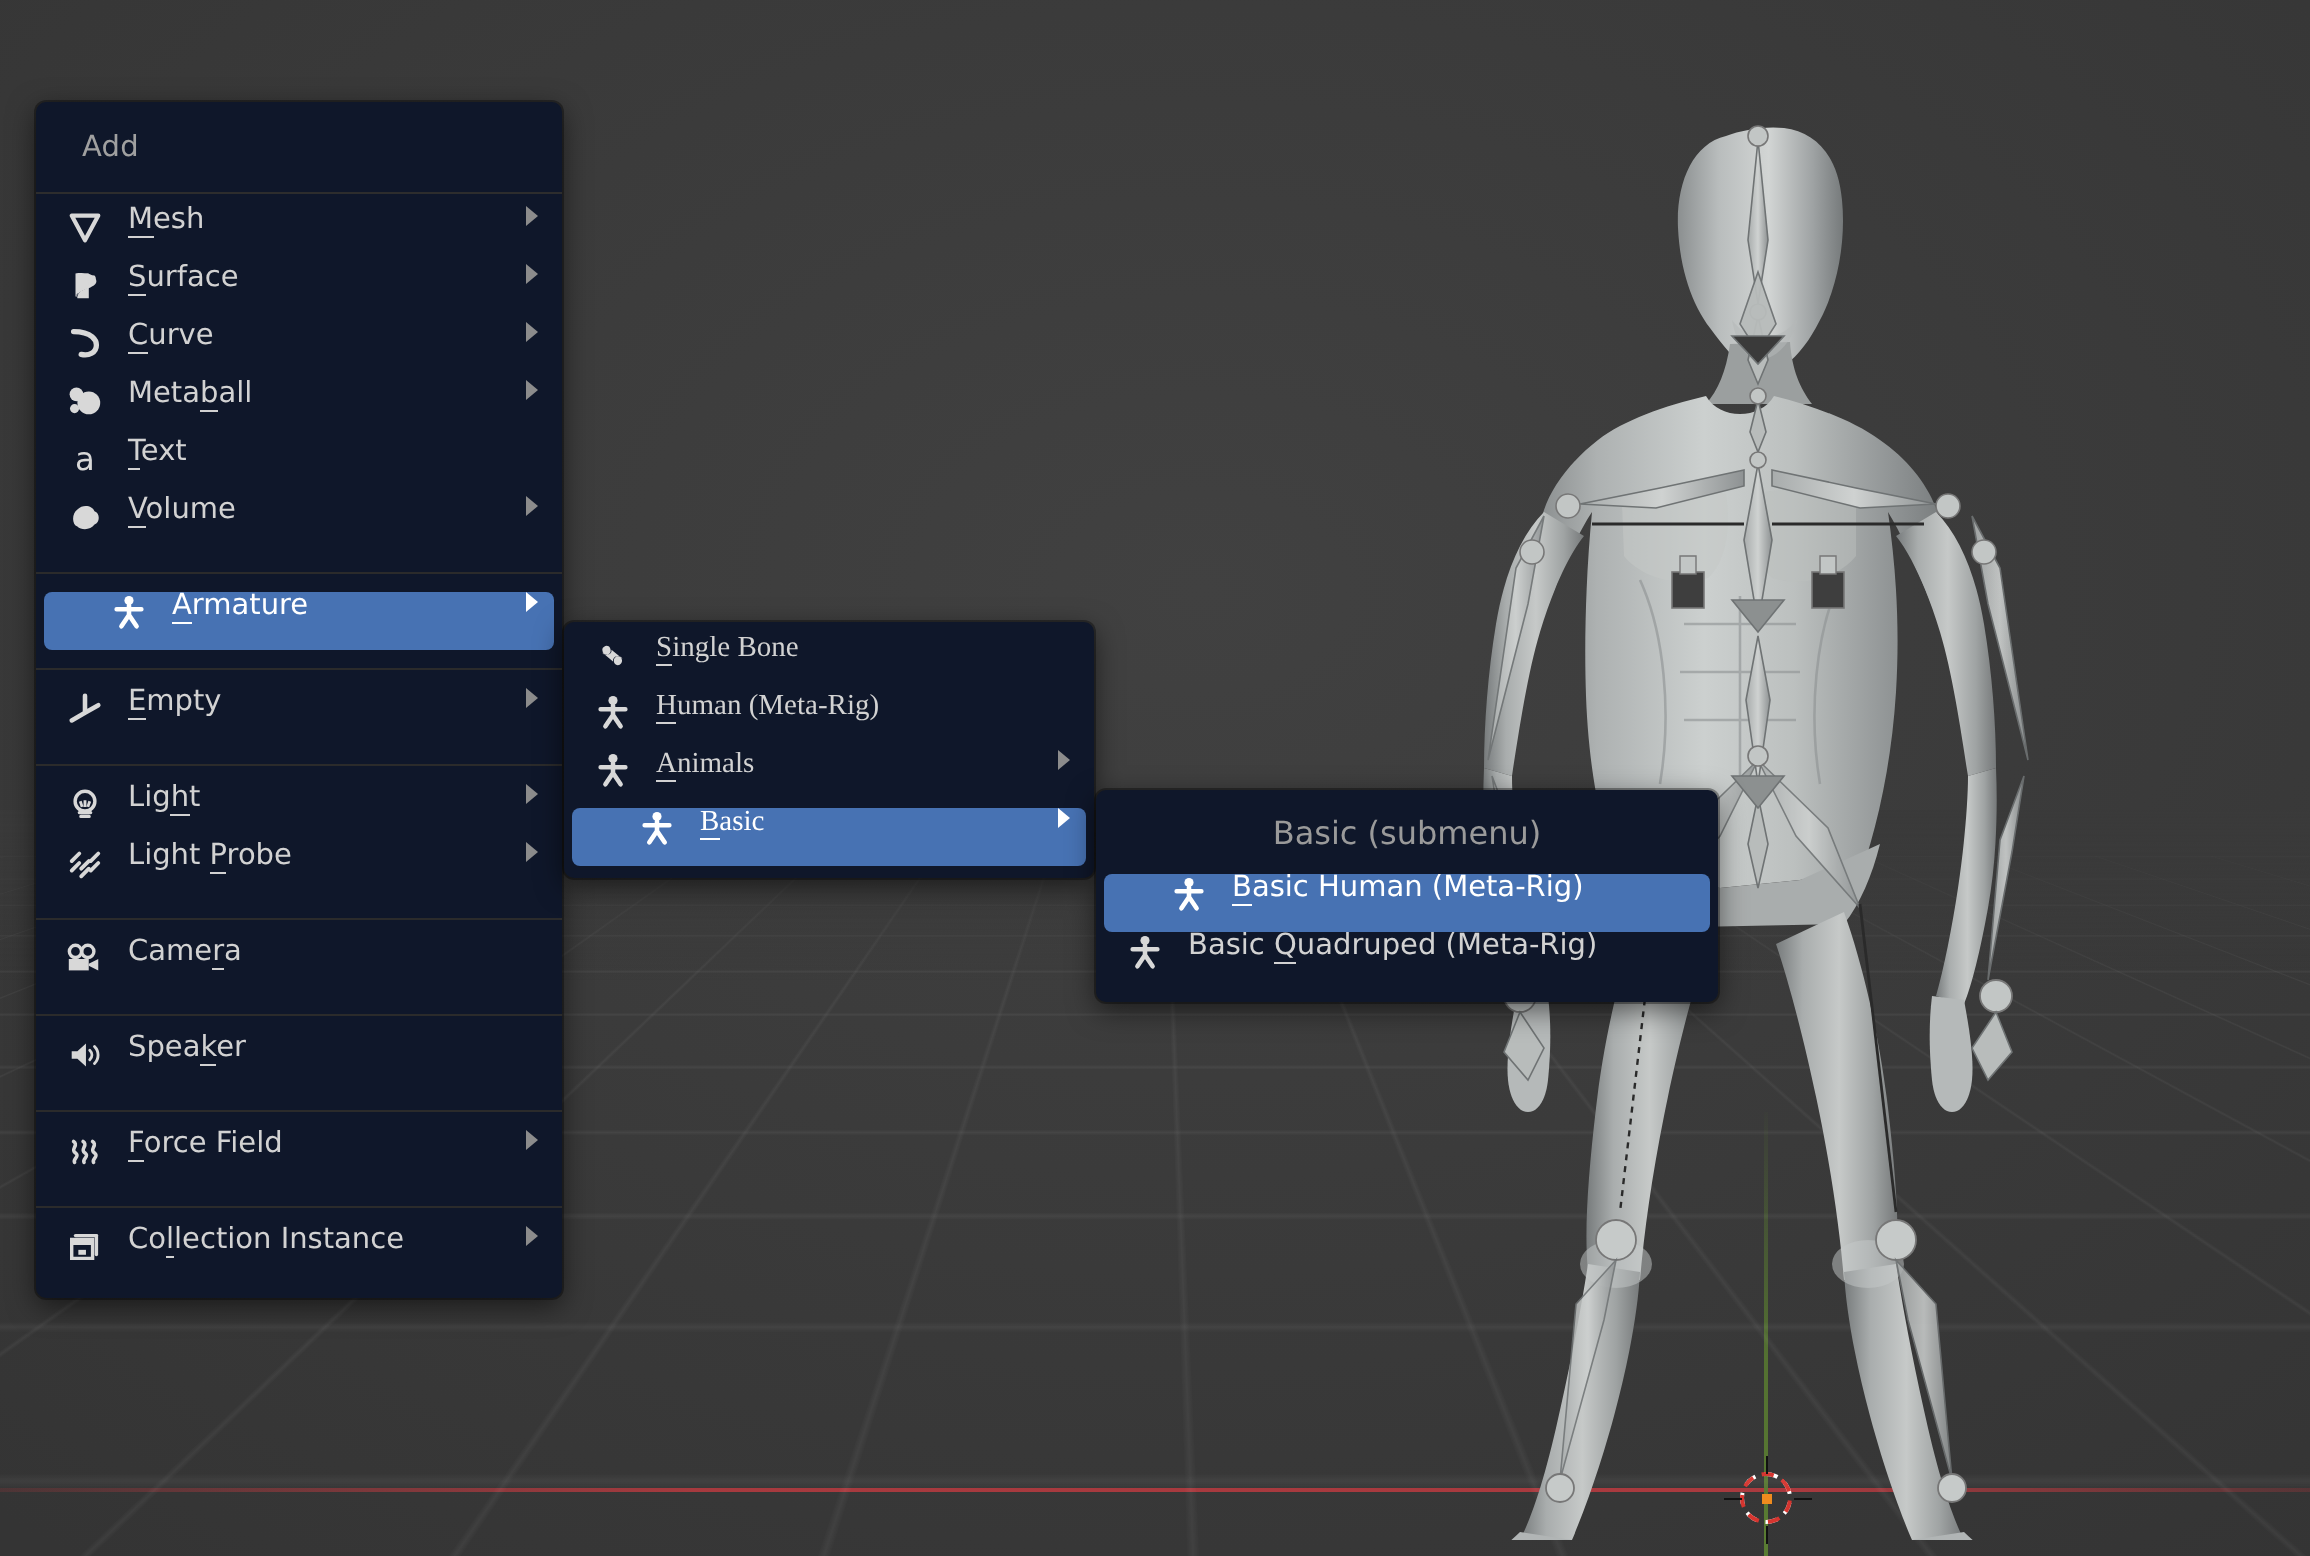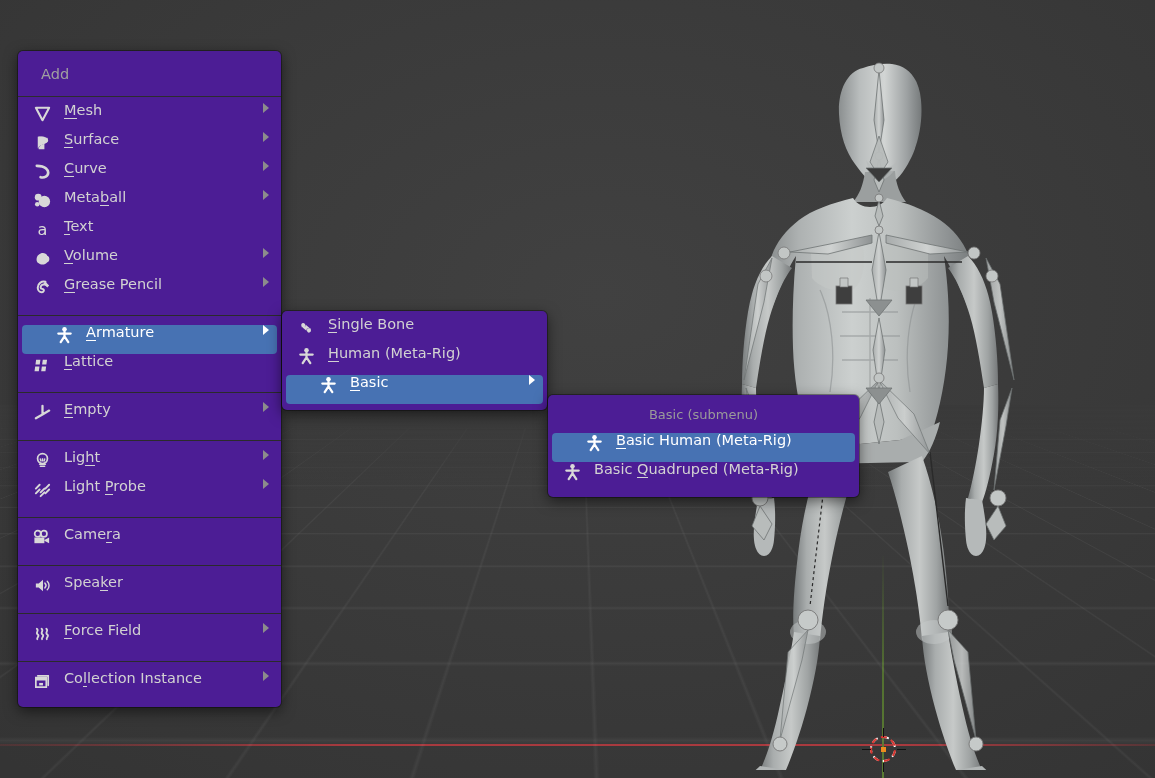--- a/index.html
+++ b/index.html
@@ -103,35 +103,35 @@
   
   #character {
     position: absolute;
     left: 660px; top: 40px;
     width: 470px; height: 730px;
   }
 
   
   .menu {
     position: absolute;
-    background: #4c1d95;
+    background: #0f172a;
     border-radius: 5px;
     box-shadow: 0 4px 14px rgba(0,0,0,.55), 0 0 0 1px rgba(0,0,0,.35);
     padding: 0;
     overflow: hidden;
     user-select: none;
   }
   .menu-header {
     font-size: 14.5px;
     color: #a0a0a0;
     padding: 15px 0 14px 23px;
     letter-spacing: .1px;
   }
   .menu-header-center {
-    font-size: 13px;
+    font-size: 16px;
     color: #9a9a9a;
     text-align: center;
     padding: 12px 0 11px 0;
   }
   .menu-sep-line {
     height: 1px;
     background: #2d2d2d;
     margin: 0;
   }
   .sep-block {
@@ -186,21 +186,21 @@
     border-left: 6px solid #8c8c8c;
     border-top: 5px solid transparent;
     border-bottom: 5px solid transparent;
     margin-left: 12px;
   }
   .mi.selected .arr { border-left-color: #ffffff; }
   .mi .arr.hidden { visibility: hidden; }
 
   
   #menu-add   { left: 18px;  top: 51px;  width: 263px; }
-  #menu-arm   { left: 282px; top: 311px; width: 265px; }
+  #menu-arm   { left: 282px; top: 311px; width: 265px; font-family: Liberation Serif, serif; }
   #menu-basic { left: 548px; top: 395px; width: 311px; }
 
   #menu-arm .mi, #menu-basic .mi { height: 29px; }
 </style>
 </head>
 <body>
 
 <div id="viewport">
   <div id="viewport-bg"></div>
   <div id="grid-floor"></div>
@@ -418,51 +418,32 @@
       </div>
       <div class="mi">
         <span class="ico">
           <svg width="19" height="19" viewBox="0 0 20 20">
             <path d="M6 6 C9 3 14 4 15 7 C18 8 18 13 15 14 C13 17 8 17 6 15 C3 14 3 8 6 6 Z" fill="currentColor"></path>
           </svg>
         </span>
         <span class="lbl"><u>V</u>olume</span>
         <span class="arr"></span>
       </div>
-      <div class="mi">
-        <span class="ico">
-          <svg width="19" height="19" viewBox="0 0 20 20">
-            <path d="M13 4 C9 3 5 6 5 10 C5 13 7 15 9 15 C11 15 12 13 11 12 C10 11 8 12 8 10 C8 8 10 6 13 7 Z" fill="none" stroke="currentColor" stroke-width="2.1" stroke-linecap="round"></path>
-            <path d="M13 4 L17 8 L15 10 L11 6 Z" fill="currentColor"></path>
-          </svg>
-        </span>
-        <span class="lbl"><u>G</u>rease Pencil</span>
-        <span class="arr"></span>
-      </div>
       <div class="sep-block"></div>
       <div class="sep-block-line"></div>
       <div class="sep-block"></div>
       <div class="mi selected">
         <span class="ico">
           <svg width="19" height="19" viewBox="0 0 20 20">
             <circle cx="10" cy="3.4" r="2.4" fill="currentColor"></circle>
             <path d="M10 6 L10 11 M10 11 L6 17 M10 11 L14 17 M3.5 8 L16.5 8" stroke="currentColor" stroke-width="2.4" stroke-linecap="round" fill="none"></path>
           </svg>
         </span>
         <span class="lbl"><u>A</u>rmature</span>
         <span class="arr"></span>
-      </div>
-      <div class="mi">
-        <span class="ico">
-          <svg width="19" height="19" viewBox="0 0 20 20">
-            <path d="M4 5 H8.5 V10 H4 Z M11 5 H15.5 V10 H11 Z M4 12 H8.5 V17 H4 Z M11 12 H15.5 V17 H11 Z" fill="currentColor" transform="skewX(-8)"></path>
-          </svg>
-        </span>
-        <span class="lbl"><u>L</u>attice</span>
-        <span class="arr hidden"></span>
       </div>
       <div class="sep-block"></div>
       <div class="sep-block-line"></div>
       <div class="sep-block"></div>
       <div class="mi">
         <span class="ico">
           <svg width="19" height="19" viewBox="0 0 20 20">
             <path d="M10 3 L10 12 M10 12 L3 16 M10 12 L17 8" stroke="currentColor" stroke-width="2.4" stroke-linecap="round" fill="none"></path>
           </svg>
         </span>
@@ -579,20 +560,30 @@
       <div class="mi">
         <span class="ico">
           <svg width="19" height="19" viewBox="0 0 20 20">
             <circle cx="10" cy="3.4" r="2.4" fill="currentColor"></circle>
             <path d="M10 6 L10 11 M10 11 L6 17 M10 11 L14 17 M3.5 8 L16.5 8" stroke="currentColor" stroke-width="2.4" stroke-linecap="round" fill="none"></path>
           </svg>
         </span>
         <span class="lbl"><u>H</u>uman (Meta-Rig)</span>
         <span class="arr hidden"></span>
       </div>
+      <div class="mi">
+        <span class="ico">
+          <svg width="19" height="19" viewBox="0 0 20 20">
+            <circle cx="10" cy="3.4" r="2.4" fill="currentColor"></circle>
+            <path d="M10 6 L10 11 M10 11 L6 17 M10 11 L14 17 M3.5 8 L16.5 8" stroke="currentColor" stroke-width="2.4" stroke-linecap="round" fill="none"></path>
+          </svg>
+        </span>
+        <span class="lbl"><u>A</u>nimals</span>
+        <span class="arr"></span>
+      </div>
       <div class="mi selected">
         <span class="ico">
           <svg width="19" height="19" viewBox="0 0 20 20">
             <circle cx="10" cy="3.4" r="2.4" fill="currentColor"></circle>
             <path d="M10 6 L10 11 M10 11 L6 17 M10 11 L14 17 M3.5 8 L16.5 8" stroke="currentColor" stroke-width="2.4" stroke-linecap="round" fill="none"></path>
           </svg>
         </span>
         <span class="lbl"><u>B</u>asic</span>
         <span class="arr"></span>
       </div>

